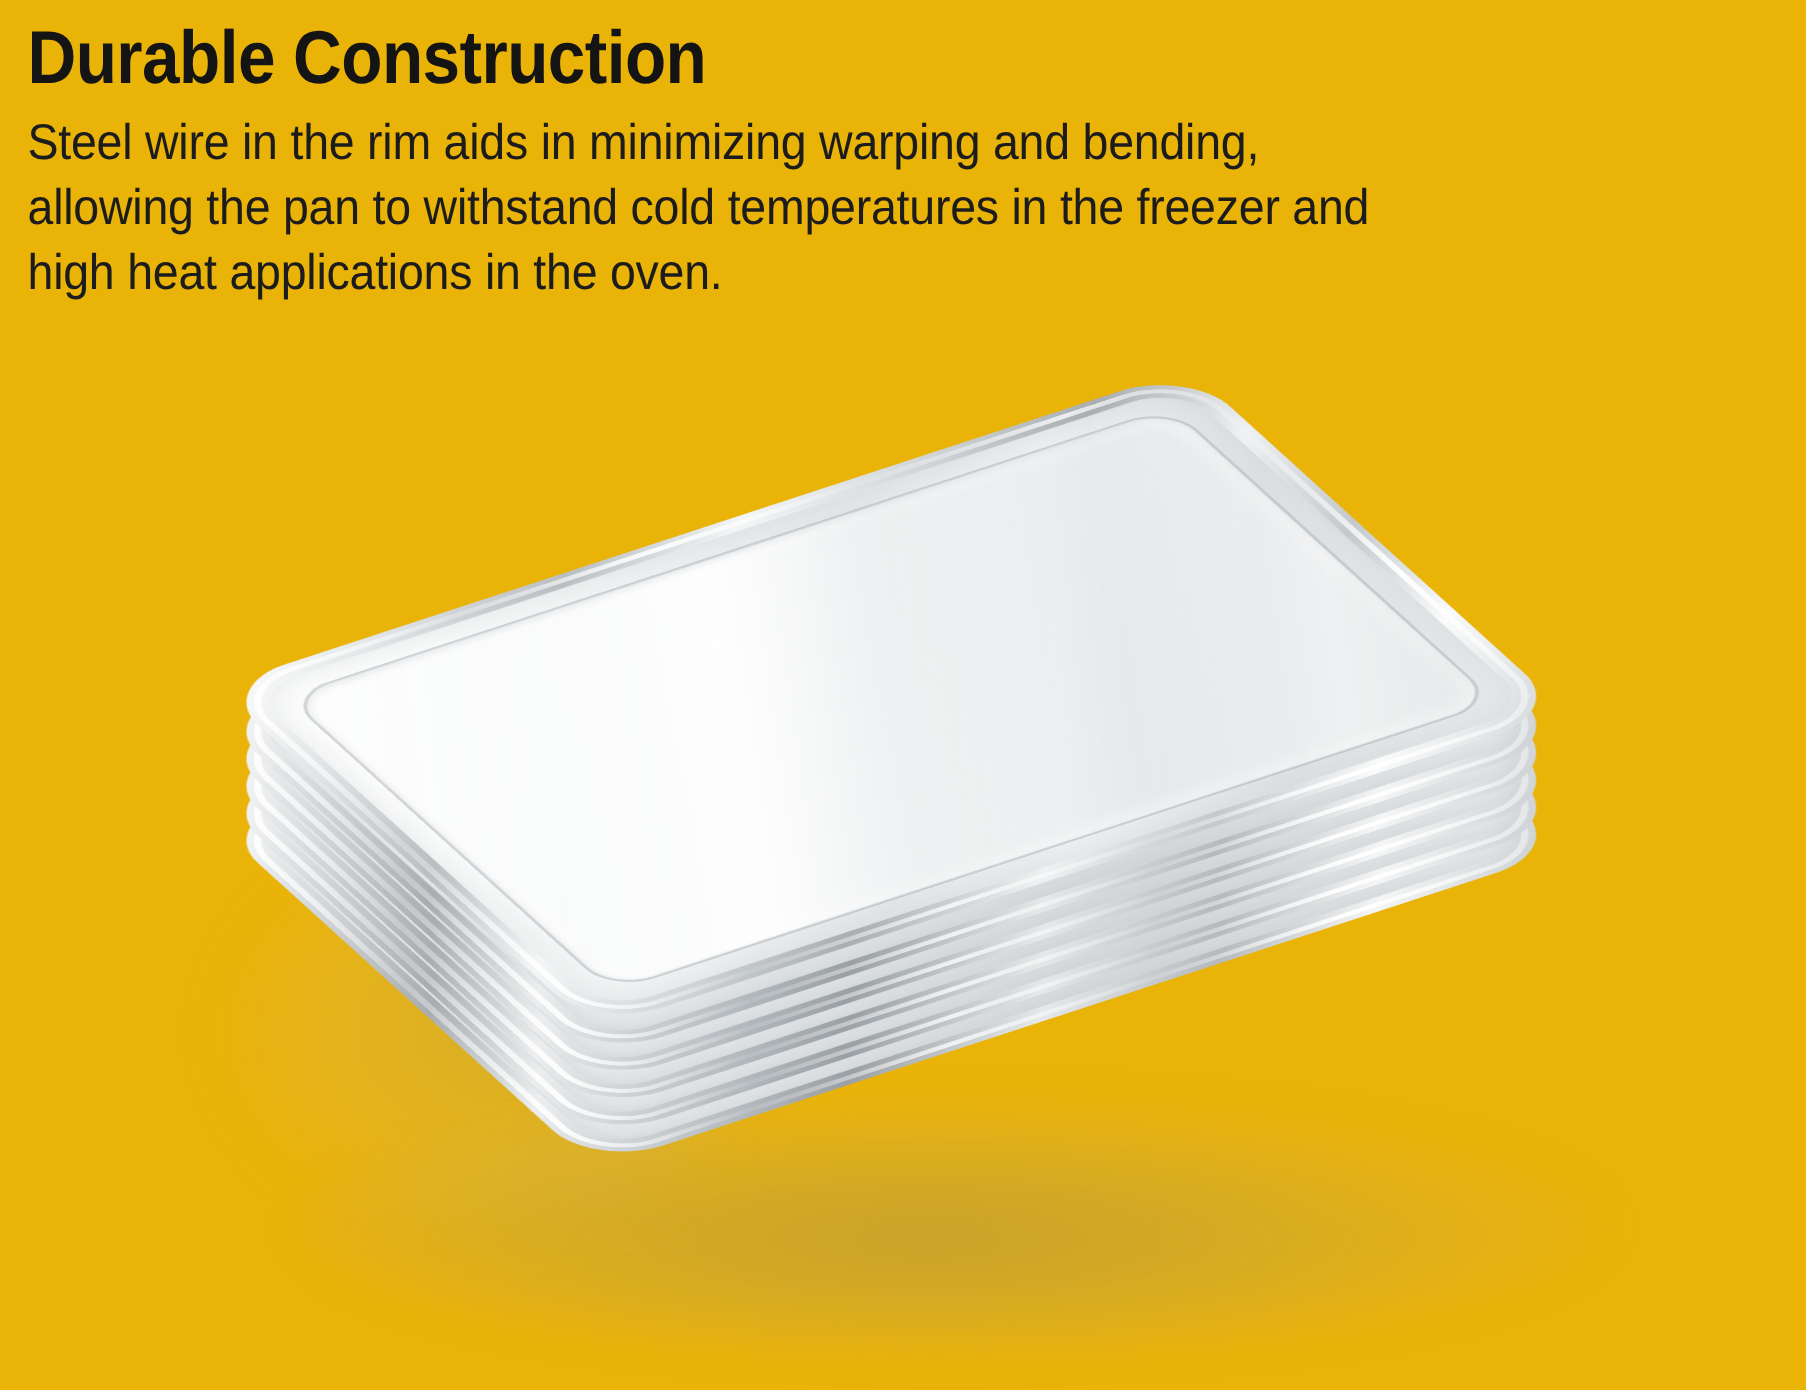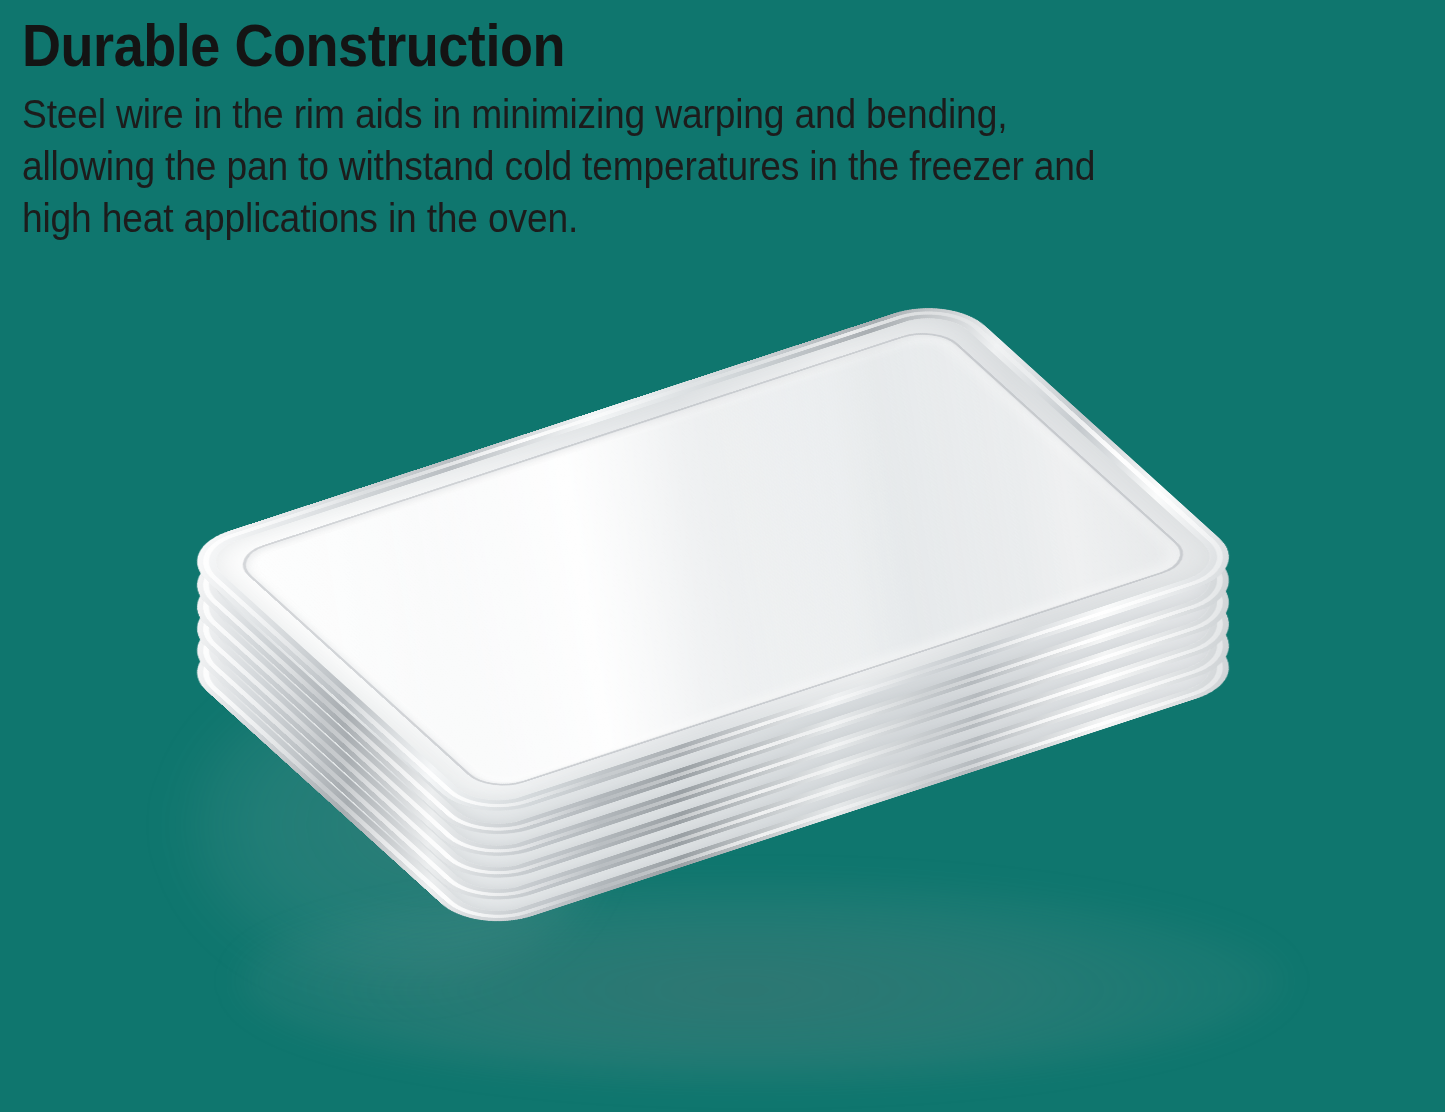--- a/index.html
+++ b/index.html
@@ -2,21 +2,21 @@
 <html><head>
 <meta charset="utf-8">
 <style>
   * { margin:0; padding:0; box-sizing:border-box; }
   html, body {
     width:1445px; height:1112px;
     background:#f5f5f5;
     font-family:"Liberation Sans", sans-serif;
     overflow:hidden;
   }
-  .page { position:relative; width:1445px; height:1112px; background:#0f766e; }
+  .page { position:relative; width:1445px; height:1112px; background:#eab308; }
 
   
   .textblock { position:absolute; left:22px; top:14px; width:1300px; }
   .headline {
     font-family:"Liberation Sans", sans-serif;
     font-weight:700;
     font-size:60px;
     line-height:64px;
     letter-spacing:-0.5px;
     color:#141414;

